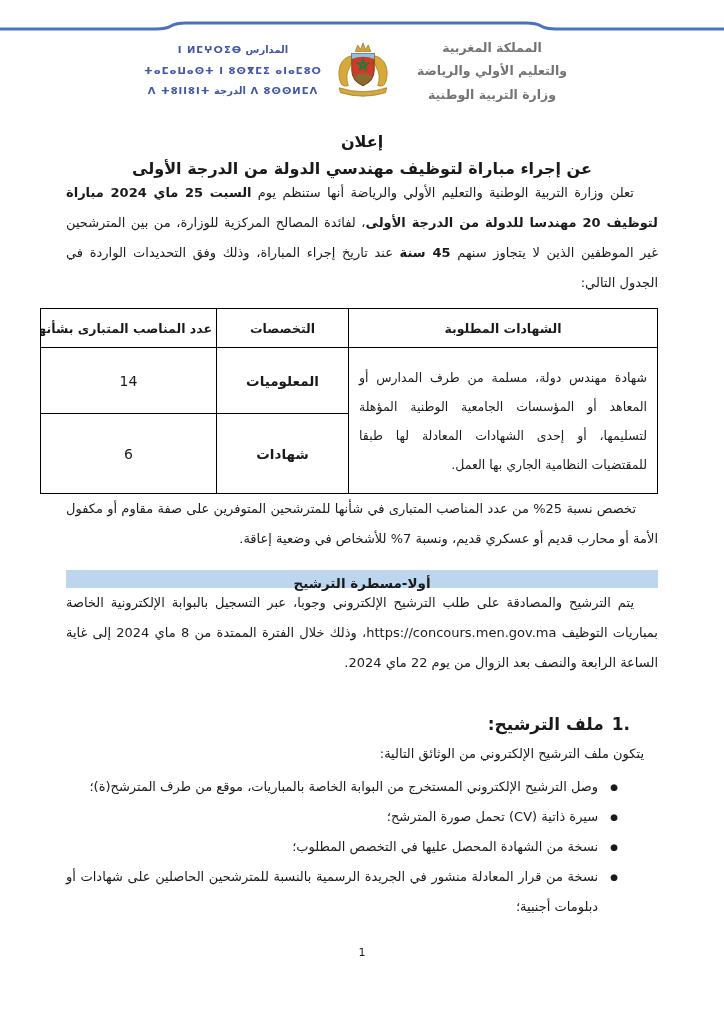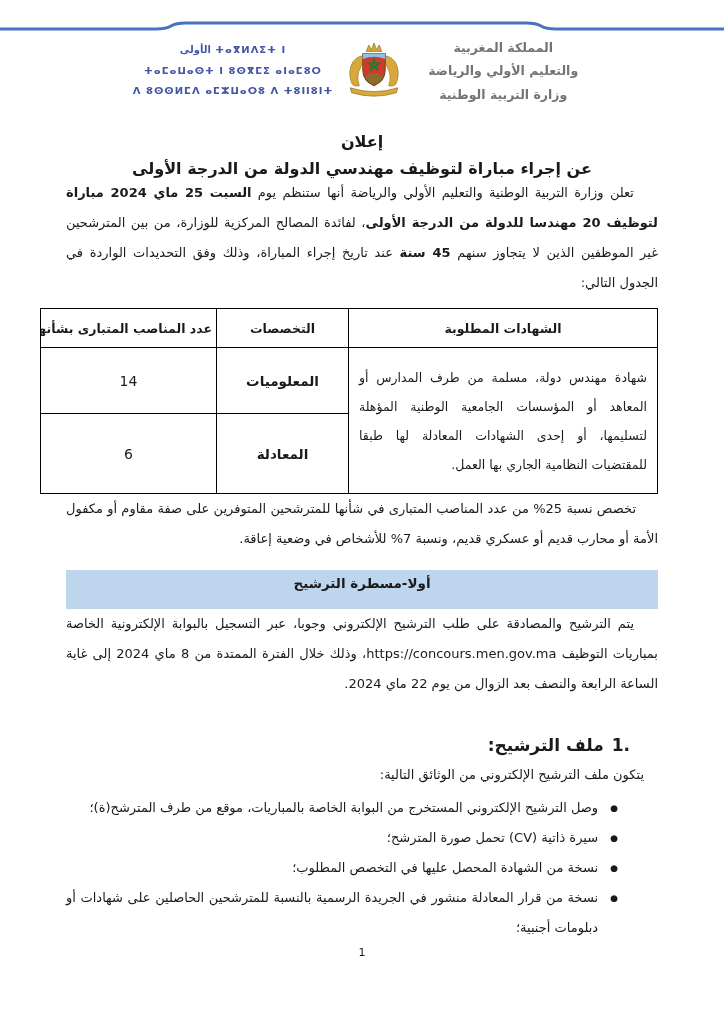--- a/index.html
+++ b/index.html
@@ -42,21 +42,21 @@
   th.col-num{width:167px;}
   table.positions th{font-size:12.5px;font-weight:bold;text-align:center;height:38px;padding:0 4px;white-space:nowrap;overflow:hidden;}
   td.cert-cell{padding:4px 10px;font-size:12.5px;line-height:29px;text-align:justify;}
   td.spec-cell{text-align:center;font-weight:bold;font-size:13.5px;}
   td.num-cell{text-align:center;font-size:14px;direction:ltr;}
   tr.row-a{height:66px;}
   tr.row-b{height:80px;}
   
   .para-quota{margin-top:14px;text-indent:22px;}
   .section-bar{
-    margin-top:16px;height:39px;background:#bdd6ee;
+    margin-top:16px;height:18px;background:#bdd6ee;
     text-align:center;font-weight:bold;font-size:13.5px;line-height:26px;
   }
   .para-reg{margin-top:14px;text-indent:24px;}
   .url{direction:ltr;unicode-bidi:embed;}
   
   .num-item{margin-top:32px;padding-right:28px;font-size:17px;font-weight:bold;line-height:28px;}
   .num-item .num{font-weight:bold;direction:ltr;unicode-bidi:embed;padding-left:8px;}
   .list-intro{margin-top:2px;padding-right:14px;font-size:13px;line-height:28px;}
   .bullets{margin-top:4px;}
   .bullet{display:flex;gap:12px;padding-right:40px;font-size:13px;line-height:30px;}
@@ -96,23 +96,23 @@
         <path d="M34 23 H66 V31 Q50 24 34 31 Z" fill="#8fc1e8"></path>
 
         <path d="M37 56 Q50 46 63 56 Q57 66 50 67.5 Q43 66 37 56 Z" fill="#8a6d2e"></path>
 
         <path d="M50 31 L54.8 46 L42 36.8 L58 36.8 L45.2 46 Z" fill="none" stroke="#1e7d35" stroke-width="2" stroke-linejoin="miter"></path>
 
         <path d="M16 72 Q50 83 84 72 L82 79 Q50 89 18 79 Z" fill="#d8a93a" stroke="#8a6d1d" stroke-width="1"></path>
       </svg>
 
       <div class="hdr-tif">
-        <div>ⵜⴰⴳⵍⴷⵉⵜ ⵏ الأولى</div>
+        <div>المدارس ⵏ ⵍⵎⵖⵔⵉⴱ</div>
         <div>ⵜⴰⵎⴰⵡⴰⵙⵜ ⵏ ⵓⵙⴳⵎⵉ ⴰⵏⴰⵎⵓⵔ</div>
-        <div>ⴷ ⵓⵙⵙⵍⵎⴷ ⴰⵎⵣⵡⴰⵔⵓ ⴷ ⵜⵓⵏⵏⵓⵏⵜ</div>
+        <div>ⴷ ⵓⵙⵙⵍⵎⴷ الدرجة ⴷ ⵜⵓⵏⵏⵓⵏⵜ</div>
       </div>
     </div>
 
     <div class="title1">إعلان</div>
     <div class="title2">عن إجراء مباراة لتوظيف مهندسي الدولة من الدرجة الأولى</div>
 
     <p class="body para-intro"><span>تعلن وزارة التربية الوطنية والتعليم الأولي والرياضة أنها ستنظم يوم </span><span style="font-weight: bold;">السبت 25 ماي 2024 مباراة لتوظيف 20 مهندسا للدولة من الدرجة الأولى</span><span>، لفائدة المصالح المركزية للوزارة، من بين المترشحين غير الموظفين الذين لا يتجاوز سنهم </span><span style="font-weight: bold;">45 سنة</span><span> عند تاريخ إجراء المباراة، وذلك وفق التحديدات الواردة في الجدول التالي:</span></p>
 
     <table class="positions">
       <tbody>
@@ -120,21 +120,21 @@
         <th class="col-cert">الشهادات المطلوبة</th>
         <th class="col-spec">التخصصات</th>
         <th class="col-num">عدد المناصب المتبارى بشأنها</th>
       </tr>
       <tr class="row-a">
         <td class="cert-cell" rowspan="2">شهادة مهندس دولة، مسلمة من طرف المدارس أو المعاهد أو المؤسسات الجامعية الوطنية المؤهلة لتسليمها، أو إحدى الشهادات المعادلة لها طبقا للمقتضيات النظامية الجاري بها العمل.</td>
         <td class="spec-cell">المعلوميات</td>
         <td class="num-cell">14</td>
       </tr>
       <tr class="row-b">
-        <td class="spec-cell">المعادلة</td>
+        <td class="spec-cell">شهادات</td>
         <td class="num-cell">6</td>
       </tr>
     </tbody>
       </table>
 
     <p class="body para-quota">تخصص نسبة 25% من عدد المناصب المتبارى في شأنها للمترشحين المتوفرين على صفة مقاوم أو مكفول الأمة أو محارب قديم أو عسكري قديم، ونسبة 7% للأشخاص في وضعية إعاقة.</p>
 
     <div class="section-bar">أولا-مسطرة الترشيح</div>
 
     <p class="body para-reg"><span>يتم الترشيح والمصادقة على طلب الترشيح الإلكتروني وجوبا، عبر التسجيل بالبوابة الإلكترونية الخاصة بمباريات التوظيف </span><span dir="ltr" class="url">https://concours.men.gov.ma</span><span>، وذلك خلال الفترة الممتدة من 8 ماي 2024 إلى غاية الساعة الرابعة والنصف بعد الزوال من يوم 22 ماي 2024.</span></p>

